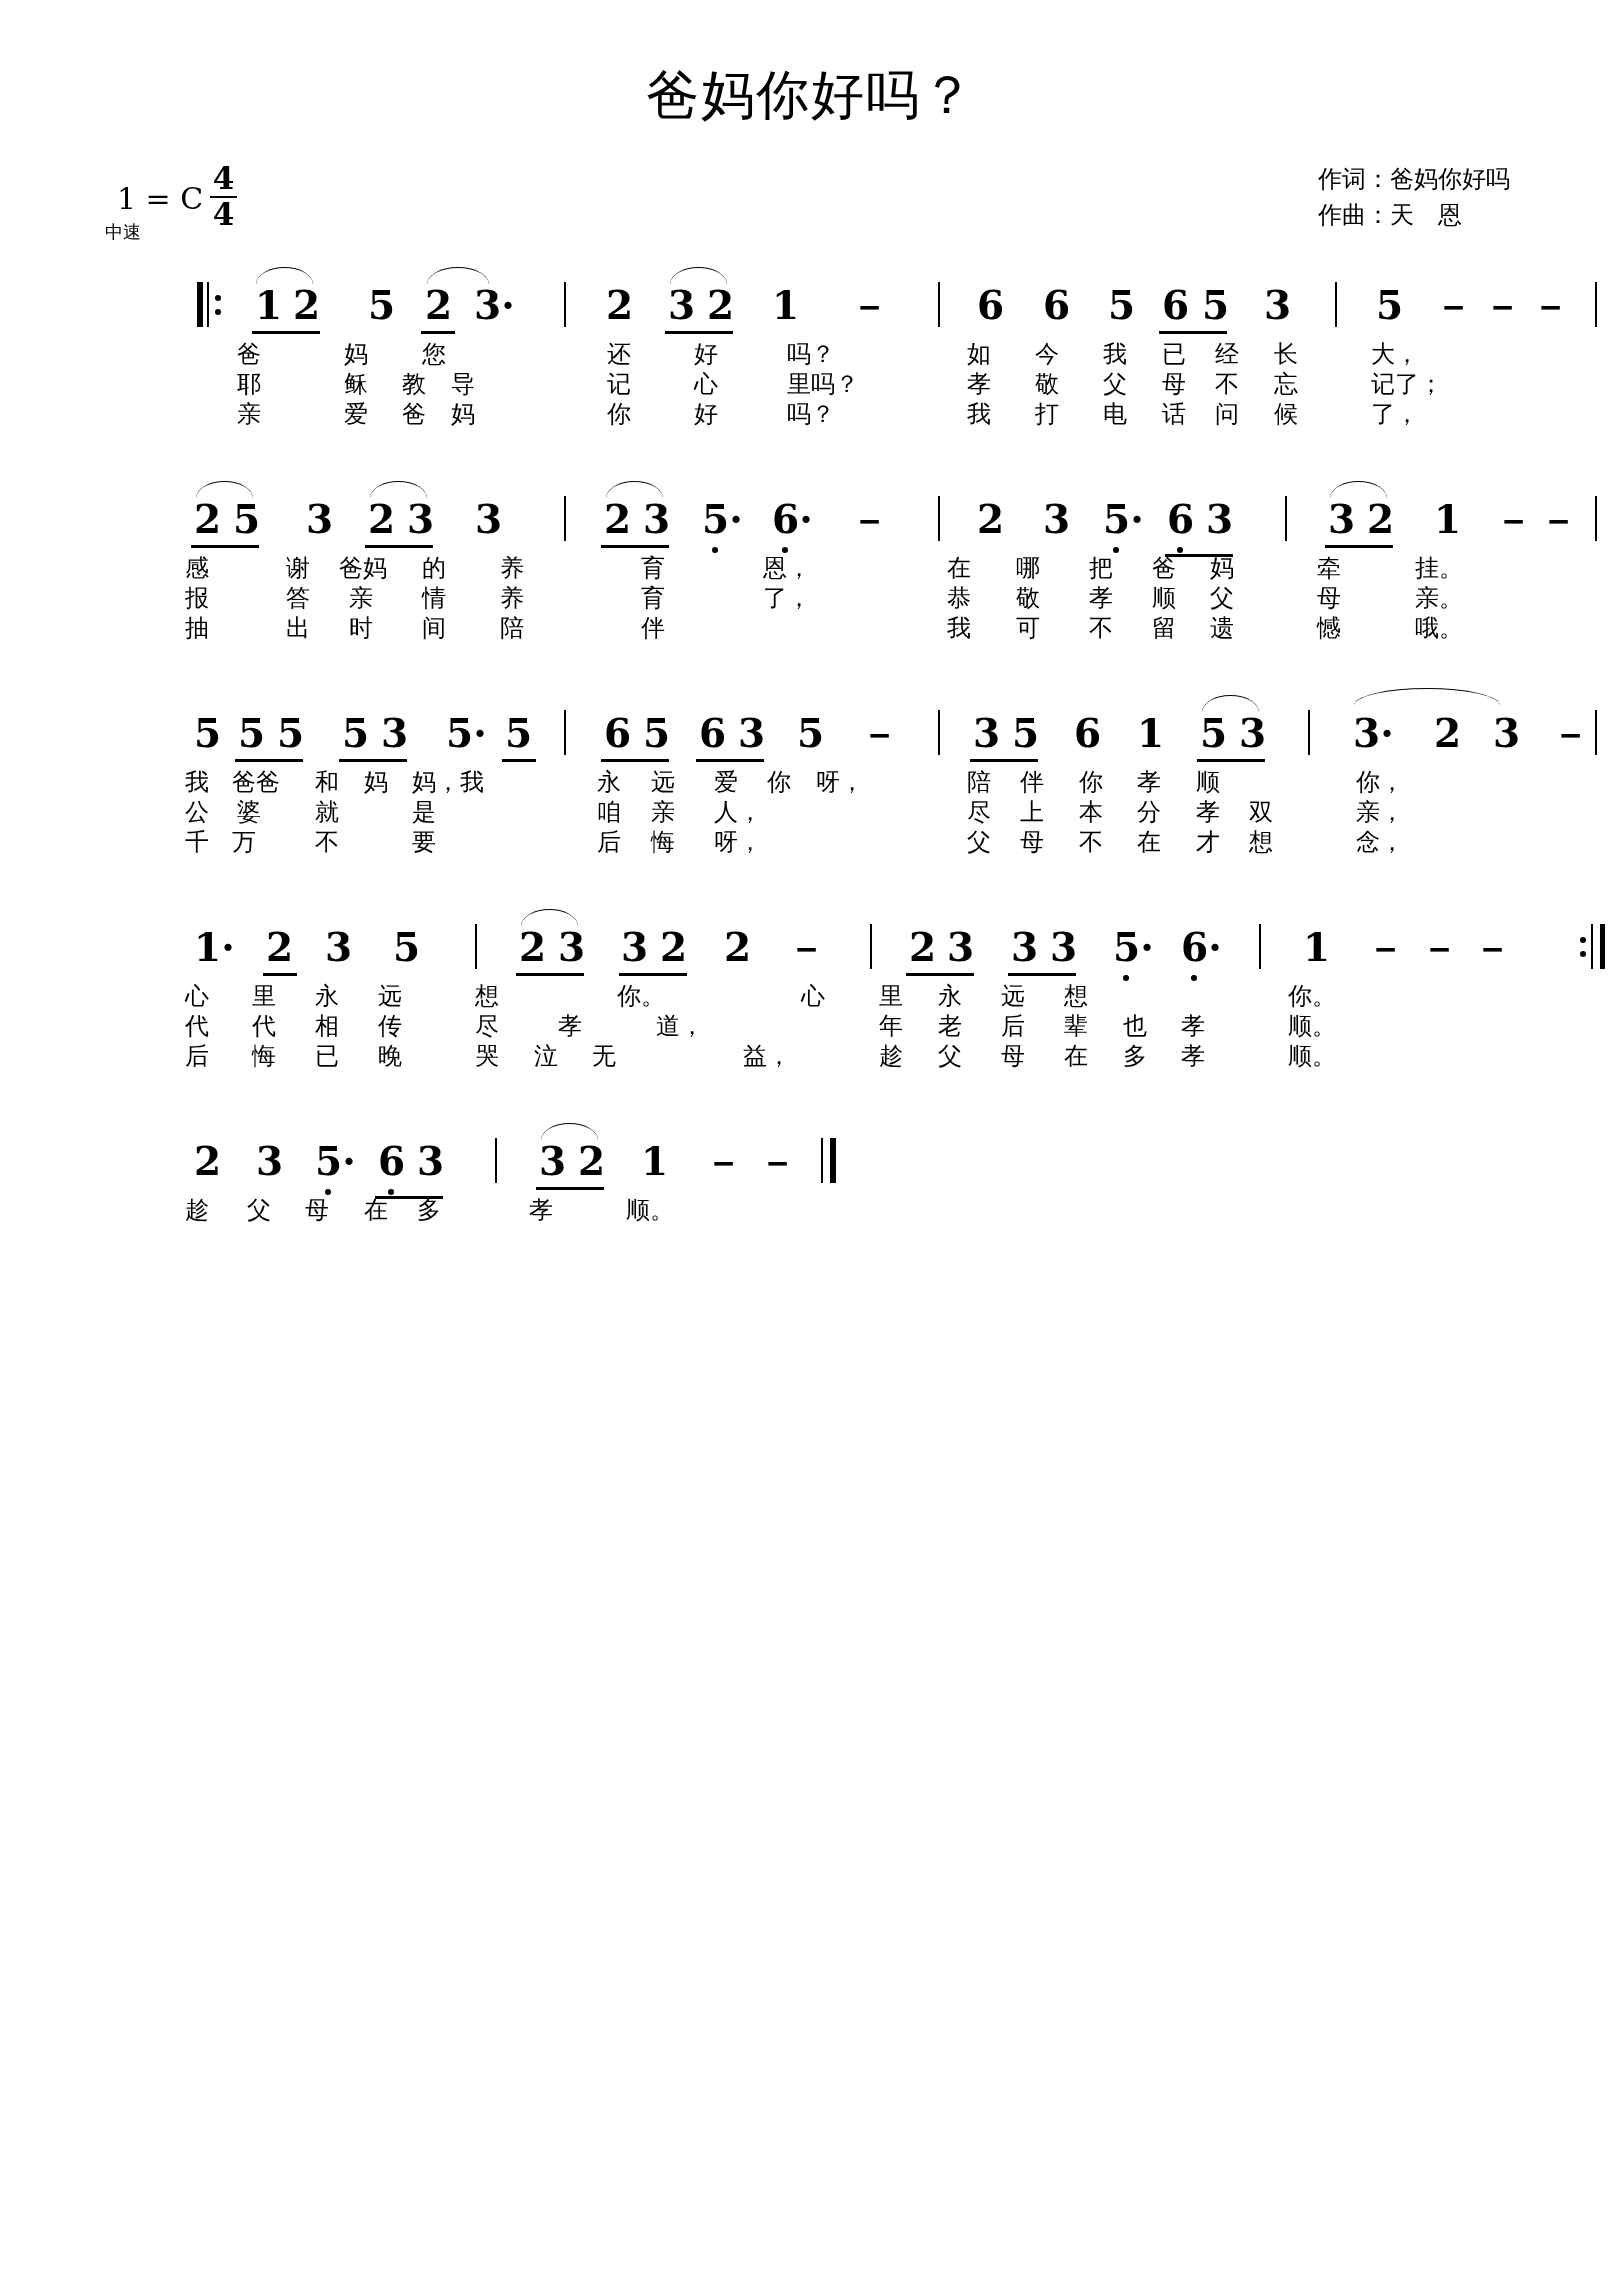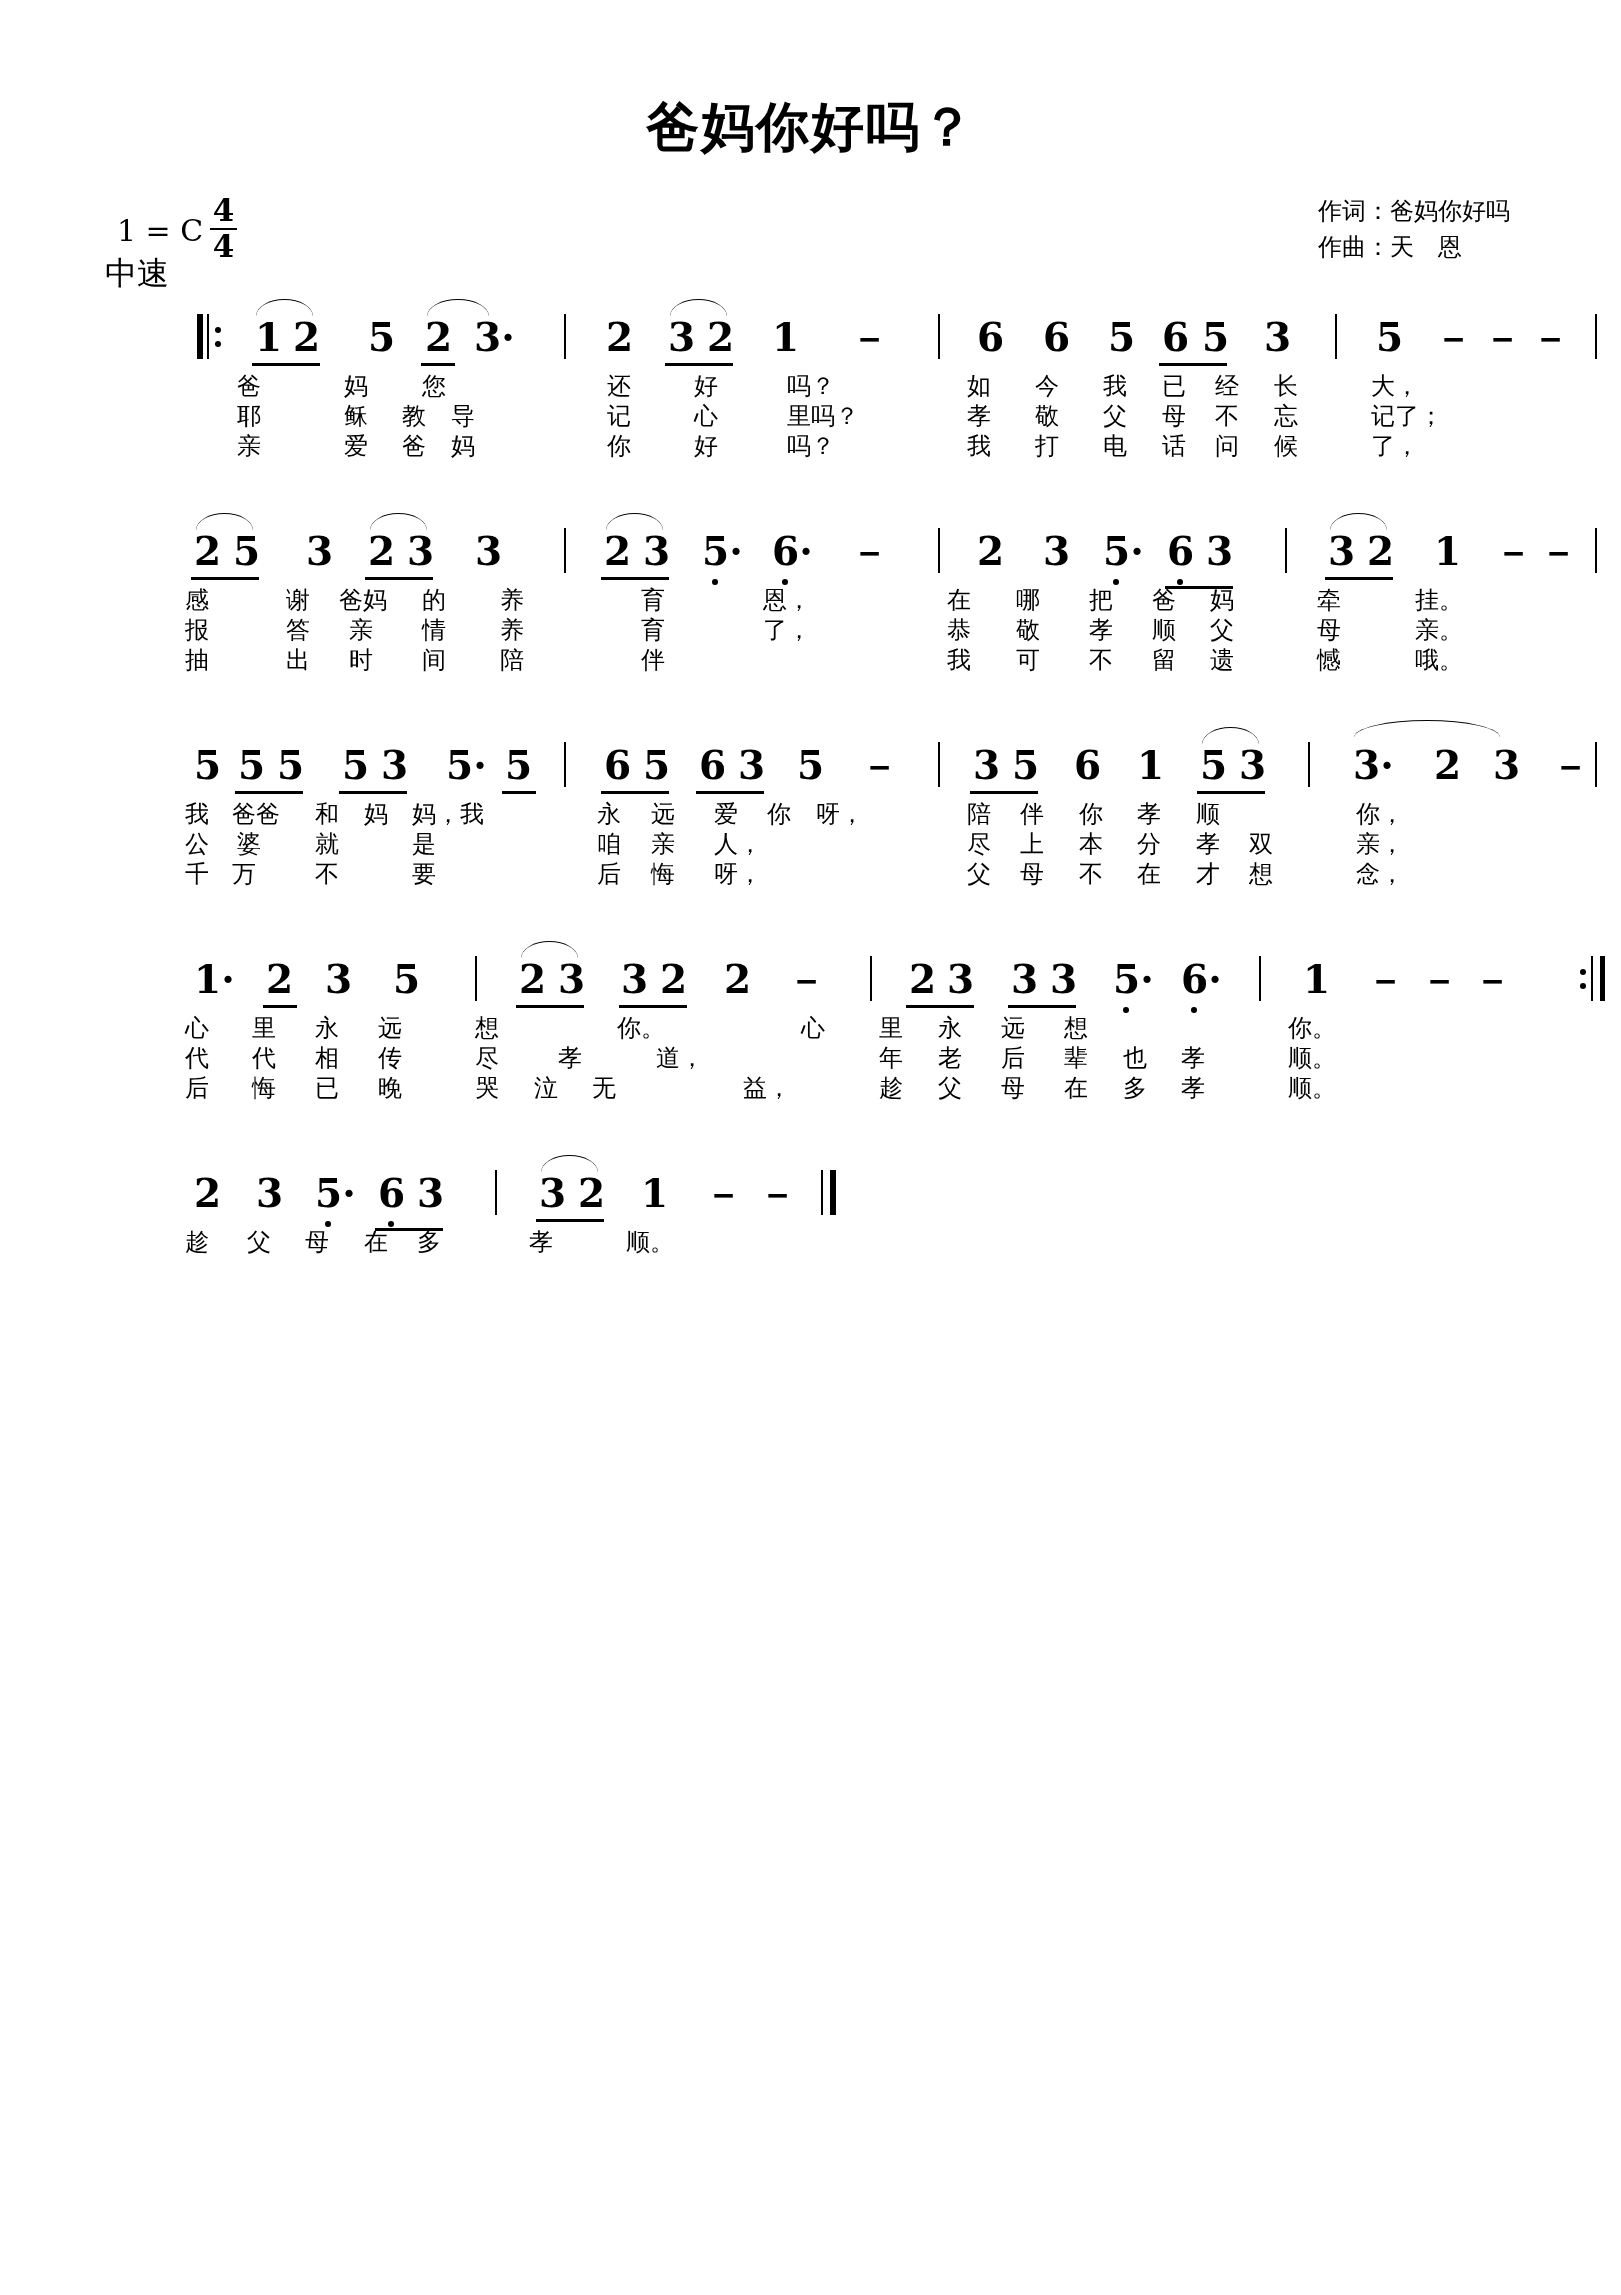--- a/index.html
+++ b/index.html
@@ -20,23 +20,23 @@
     width: 1622px;
     height: 2295px;
     box-sizing: border-box;
     padding: 0;
   }
 
   
   .title {
     text-align: center;
     font-size: 53px;
-    font-weight: bold;
+    font-weight: normal;
     letter-spacing: 1.9px;
-    margin-top: 92px;
+    margin-top: 60px;
     font-family: "DejaVu Sans", sans-serif;
   }
   .header-row {
     position: relative;
     height: 112px;
     margin-top: 14.6px;
   }
   .key-block {
     position: absolute;
     left: 117px;
@@ -62,21 +62,21 @@
   .timesig .bar {
     width: 27px;
     height: 2.4px;
     background: #000;
     margin: 1.9px 0;
   }
   .tempo {
     position: absolute;
     left: 105px;
     top: 73px;
-    font-size: 32px;
+    font-size: 18px;
     font-family: "DejaVu Sans", sans-serif;
     text-align: right;
   }
   .credits {
     position: absolute;
     right: 112px;
     top: 14.6px;
     font-size: 24px;
     line-height: 1.5;
     text-align: left;

